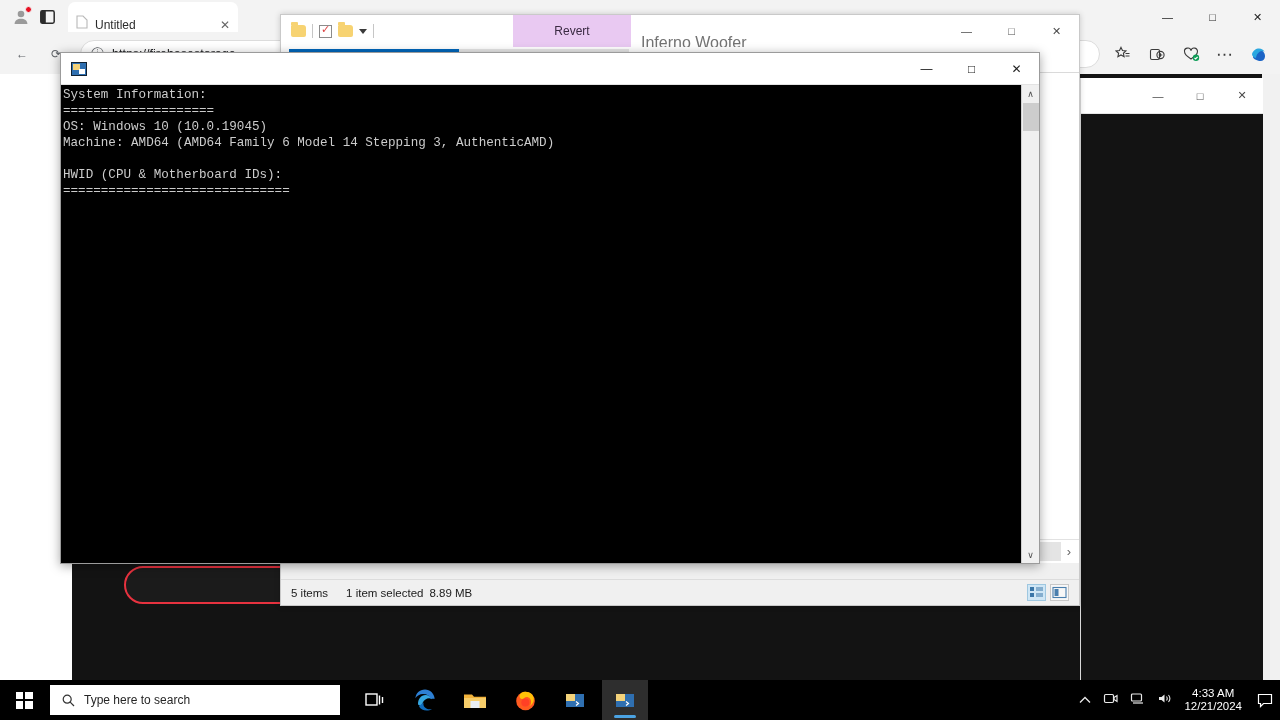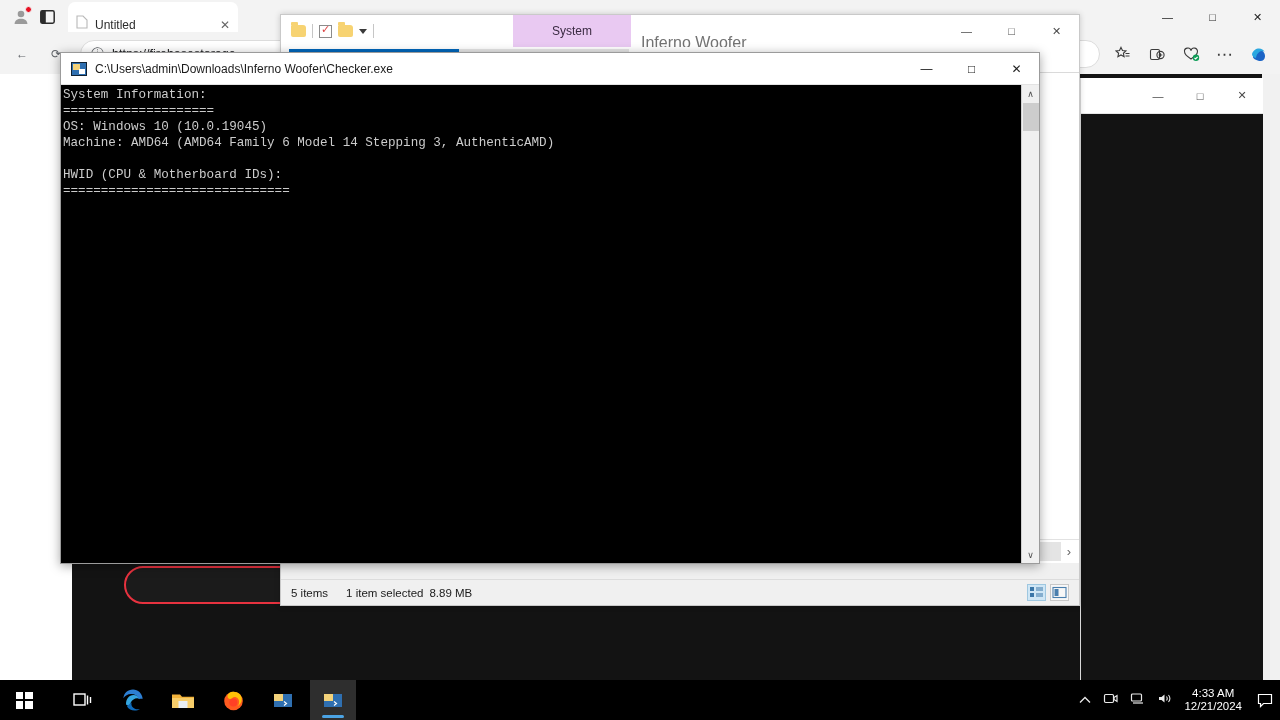--- a/index.html
+++ b/index.html
@@ -307,21 +307,21 @@
   <div id="ex-titlebar">
     <div id="ex-qat">
       <span class="folder-ico"></span>
       <span class="qat-sep"></span>
       <span class="chk-ico"></span>
       <span class="folder-ico"></span>
       <span class="caret-dn"></span>
       <span class="qat-sep"></span>
     </div>
     <div id="ex-ribbon-tabs">
-      <div id="ex-manage-tab">System</div>
+      <div id="ex-manage-tab">Revert</div>
     </div>
     <div id="ex-title">Inferno Woofer</div>
     <div id="ex-wincontrols">
       <div>—</div>
       <div>□</div>
       <div>✕</div>
     </div>
   </div>
   <div id="ex-ribbon">
     <div id="ex-progress">
@@ -357,21 +357,20 @@
             <rect x="3.5" y="4" width="4" height="7" fill="#4a7fae"></rect>
           </svg>
       </span>
     </span>
   </div>
 </div>
 
 <div class="abs" id="console-window">
   <div id="cons-titlebar">
     <span id="cons-appicon"></span>
-    <span id="cons-title">C:\Users\admin\Downloads\Inferno Woofer\Checker.exe</span>
     <span id="cons-wincontrols">
       <div>—</div>
       <div>□</div>
       <div>✕</div>
     </span>
   </div>
   <div id="cons-body">
     <pre id="cons-text">System Information:
 ====================
 OS: Windows 10 (10.0.19045)
@@ -389,20 +388,27 @@
 
 <div class="abs" id="taskbar">
   <div id="start-btn">
     <span class="winlogo">
         <i></i>
         <i></i>
         <i></i>
         <i></i>
       </span>
   </div>
+  <div id="tb-search">
+    <svg width="13" height="13" viewBox="0 0 13 13">
+        <circle cx="5.2" cy="5.2" r="4" fill="none" stroke="#333" stroke-width="1.2"></circle>
+        <path d="M8.2 8.2L12 12" stroke="#333" stroke-width="1.2"></path>
+      </svg>
+    <span class="ph">Type here to search</span>
+  </div>
   <div id="tb-apps">
     <div class="tb-app">
       <svg width="20" height="18" viewBox="0 0 20 18">
           <rect x="1" y="3" width="11" height="11" fill="none" stroke="#fff" stroke-width="1.4"></rect>
           <path d="M14.5 4.5v9M17.5 6v6" stroke="#fff" stroke-width="1.4"></path>
         </svg>
     </div>
     <div class="tb-app">
       <svg width="24" height="24" viewBox="0 0 24 24">
           <path d="M5 16c0-5 3-9 7.5-9 3.3 0 5.6 1.7 6.6 4.2-2-1.3-4.5-1.2-6.6.3C10 13 9 15.6 8.8 18.4 6.6 17.6 5 16.9 5 16z" fill="#35a6e0"></path>

